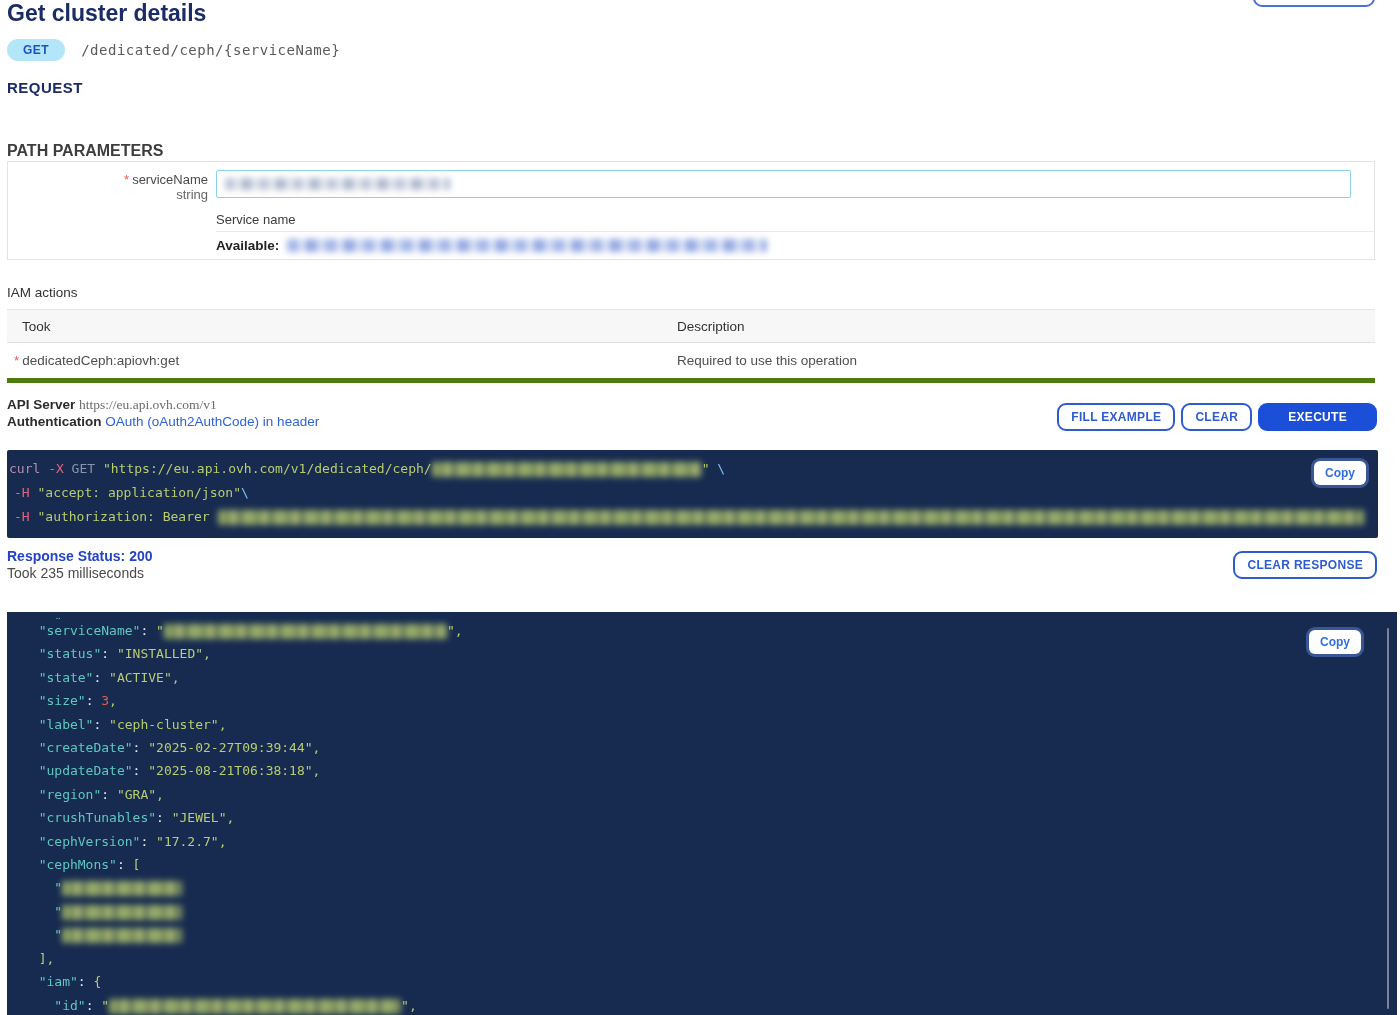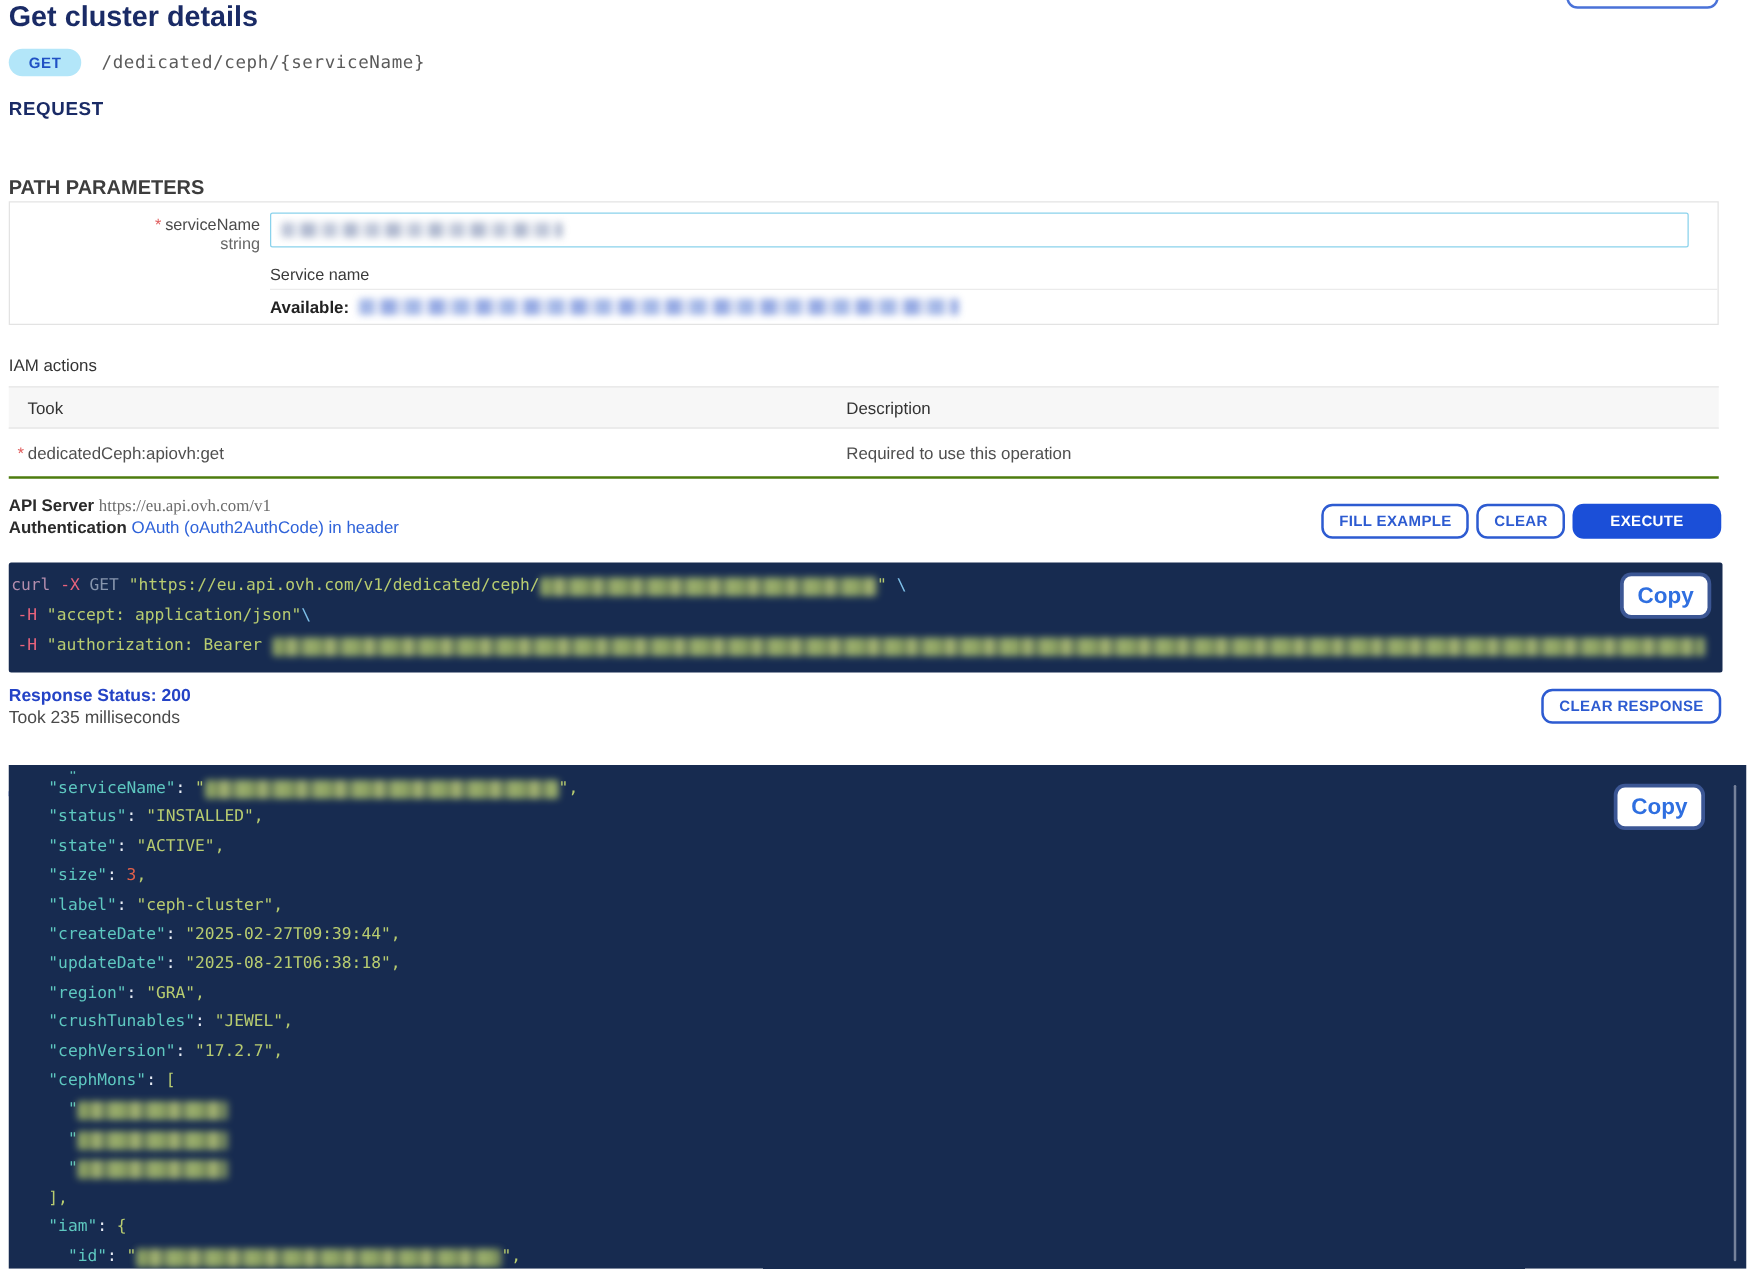--- a/index.html
+++ b/index.html
@@ -44,21 +44,21 @@
     background:repeating-linear-gradient(90deg,#aab4cc 0 10px,#e4e8f0 10px 16px,#97a3c0 16px 27px,#dde1ea 27px 34px); }
   .blur-g { display:inline-block; height:15px; border-radius:2px; filter:blur(3px); opacity:.9;
     vertical-align:text-top; margin-top:1px;
     background:repeating-linear-gradient(90deg,#9fb469 0 7px,#7e925b 7px 12px,#b3c276 12px 19px,#6f835a 19px 25px,#a9bc70 25px 31px); }
 
   
   #iam-label { top:285px; left:7px; font-size:13.5px; color:#333; }
   #iam-table { top:309px; left:7px; width:1368px; font-size:13.5px; }
   .iam-header { display:flex; height:34px; align-items:center; background:#f7f7f7;
     border-top:1px solid #e5e5e5; border-bottom:1px solid #e0e0e0; color:#333; }
-  .iam-row { display:flex; height:40px; align-items:center; background:#fff; border-bottom:2px solid #4d7c0f; color:#4f4f4f; }
+  .iam-row { display:flex; height:40px; align-items:center; background:#fff; border-bottom:5px solid #4d7c0f; color:#4f4f4f; }
   .col-name { width:670px; padding-left:15px; }
   .col-desc { flex:1; }
   .iam-row .col-name { padding-left:7px; }
 
   
   #server-row { top:396px; left:7px; font-size:13.5px; line-height:17px; }
   .lbl-bold { font-weight:700; color:#2b2b2b; }
   .srv-url { color:#6b6b6b;font-family:Liberation Serif, serif; }
   .auth-link { color:#2e62d9; text-decoration:none; }
 
@@ -73,21 +73,21 @@
 
   
   .code-dark { background:#172b50; font-family:"DejaVu Sans Mono", monospace; font-size:13px; color:#dfe5ee; }
   #curl-block { top:450px; left:7px; width:1371px; height:88px; padding-top:7px; border-radius:2px; }
   #curl-block .cl { line-height:24px; white-space:pre; }
   .pad-a { padding-left:2px; } .pad-b { padding-left:7px; }
   .t-cmd { color:#b48ead; } .t-flag { color:#e8637c; } .t-meth { color:#8795ad; }
   .t-str { color:#b8cc70; } .t-esc { color:#7fc1ea; } .t-key { color:#5ec8c0; }
   .t-punc { color:#e8edf5; } .t-num { color:#e0604a; }
 
-  .copy-btn { position:absolute; background:#fff; color:#2f6fe0; font-size:18px; font-weight:700;
+  .copy-btn { position:absolute; background:#fff; color:#2f6fe0; font-size:12px; font-weight:700;
     border:none; border-radius:6px; padding:5px 11px; cursor:pointer;
     box-shadow:0 0 0 3px rgba(96,130,215,.5); font-family:"Liberation Sans", sans-serif; }
   #curl-copy { top:11px; right:12px; }
   #resp-copy { top:18px; right:36px; }
 
   
   #resp-status { top:548px; left:7px; font-size:14px; line-height:17px; }
   .status-line { color:#2443c6; font-weight:700; }
   .took-line { color:#4a4a4a; font-weight:400; }
   #clear-resp { position:absolute; top:551px; right:23px; }

